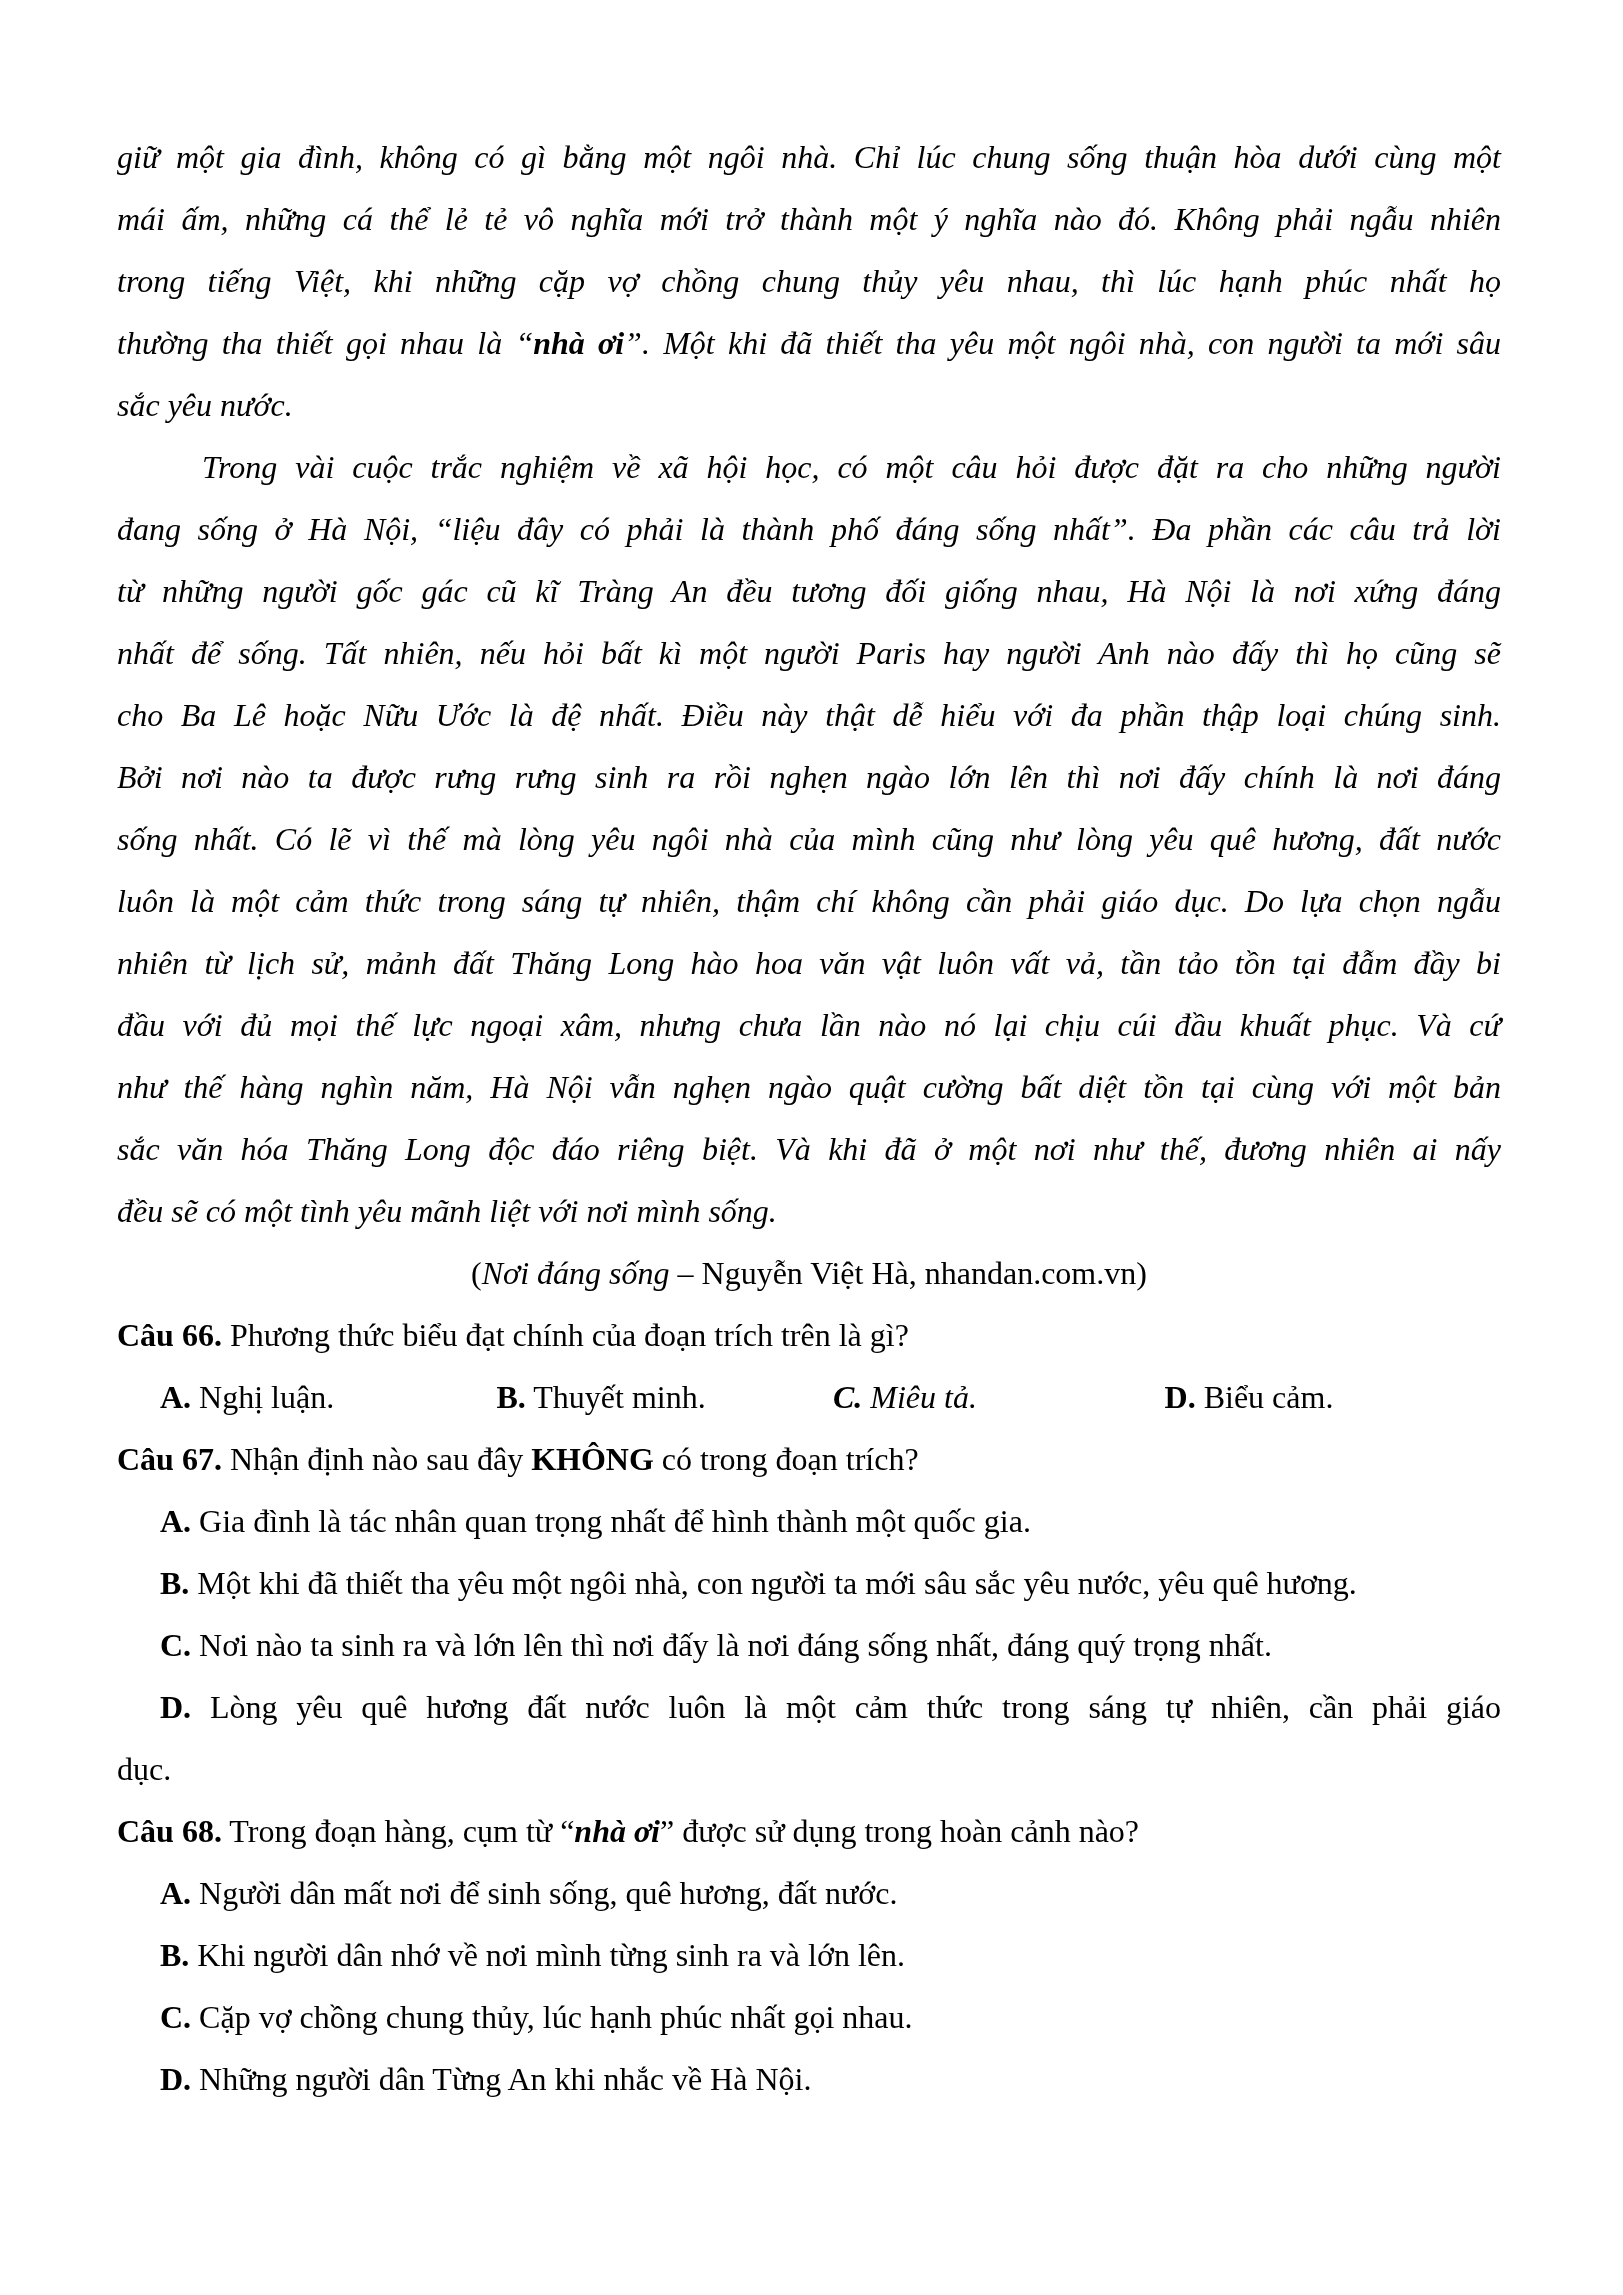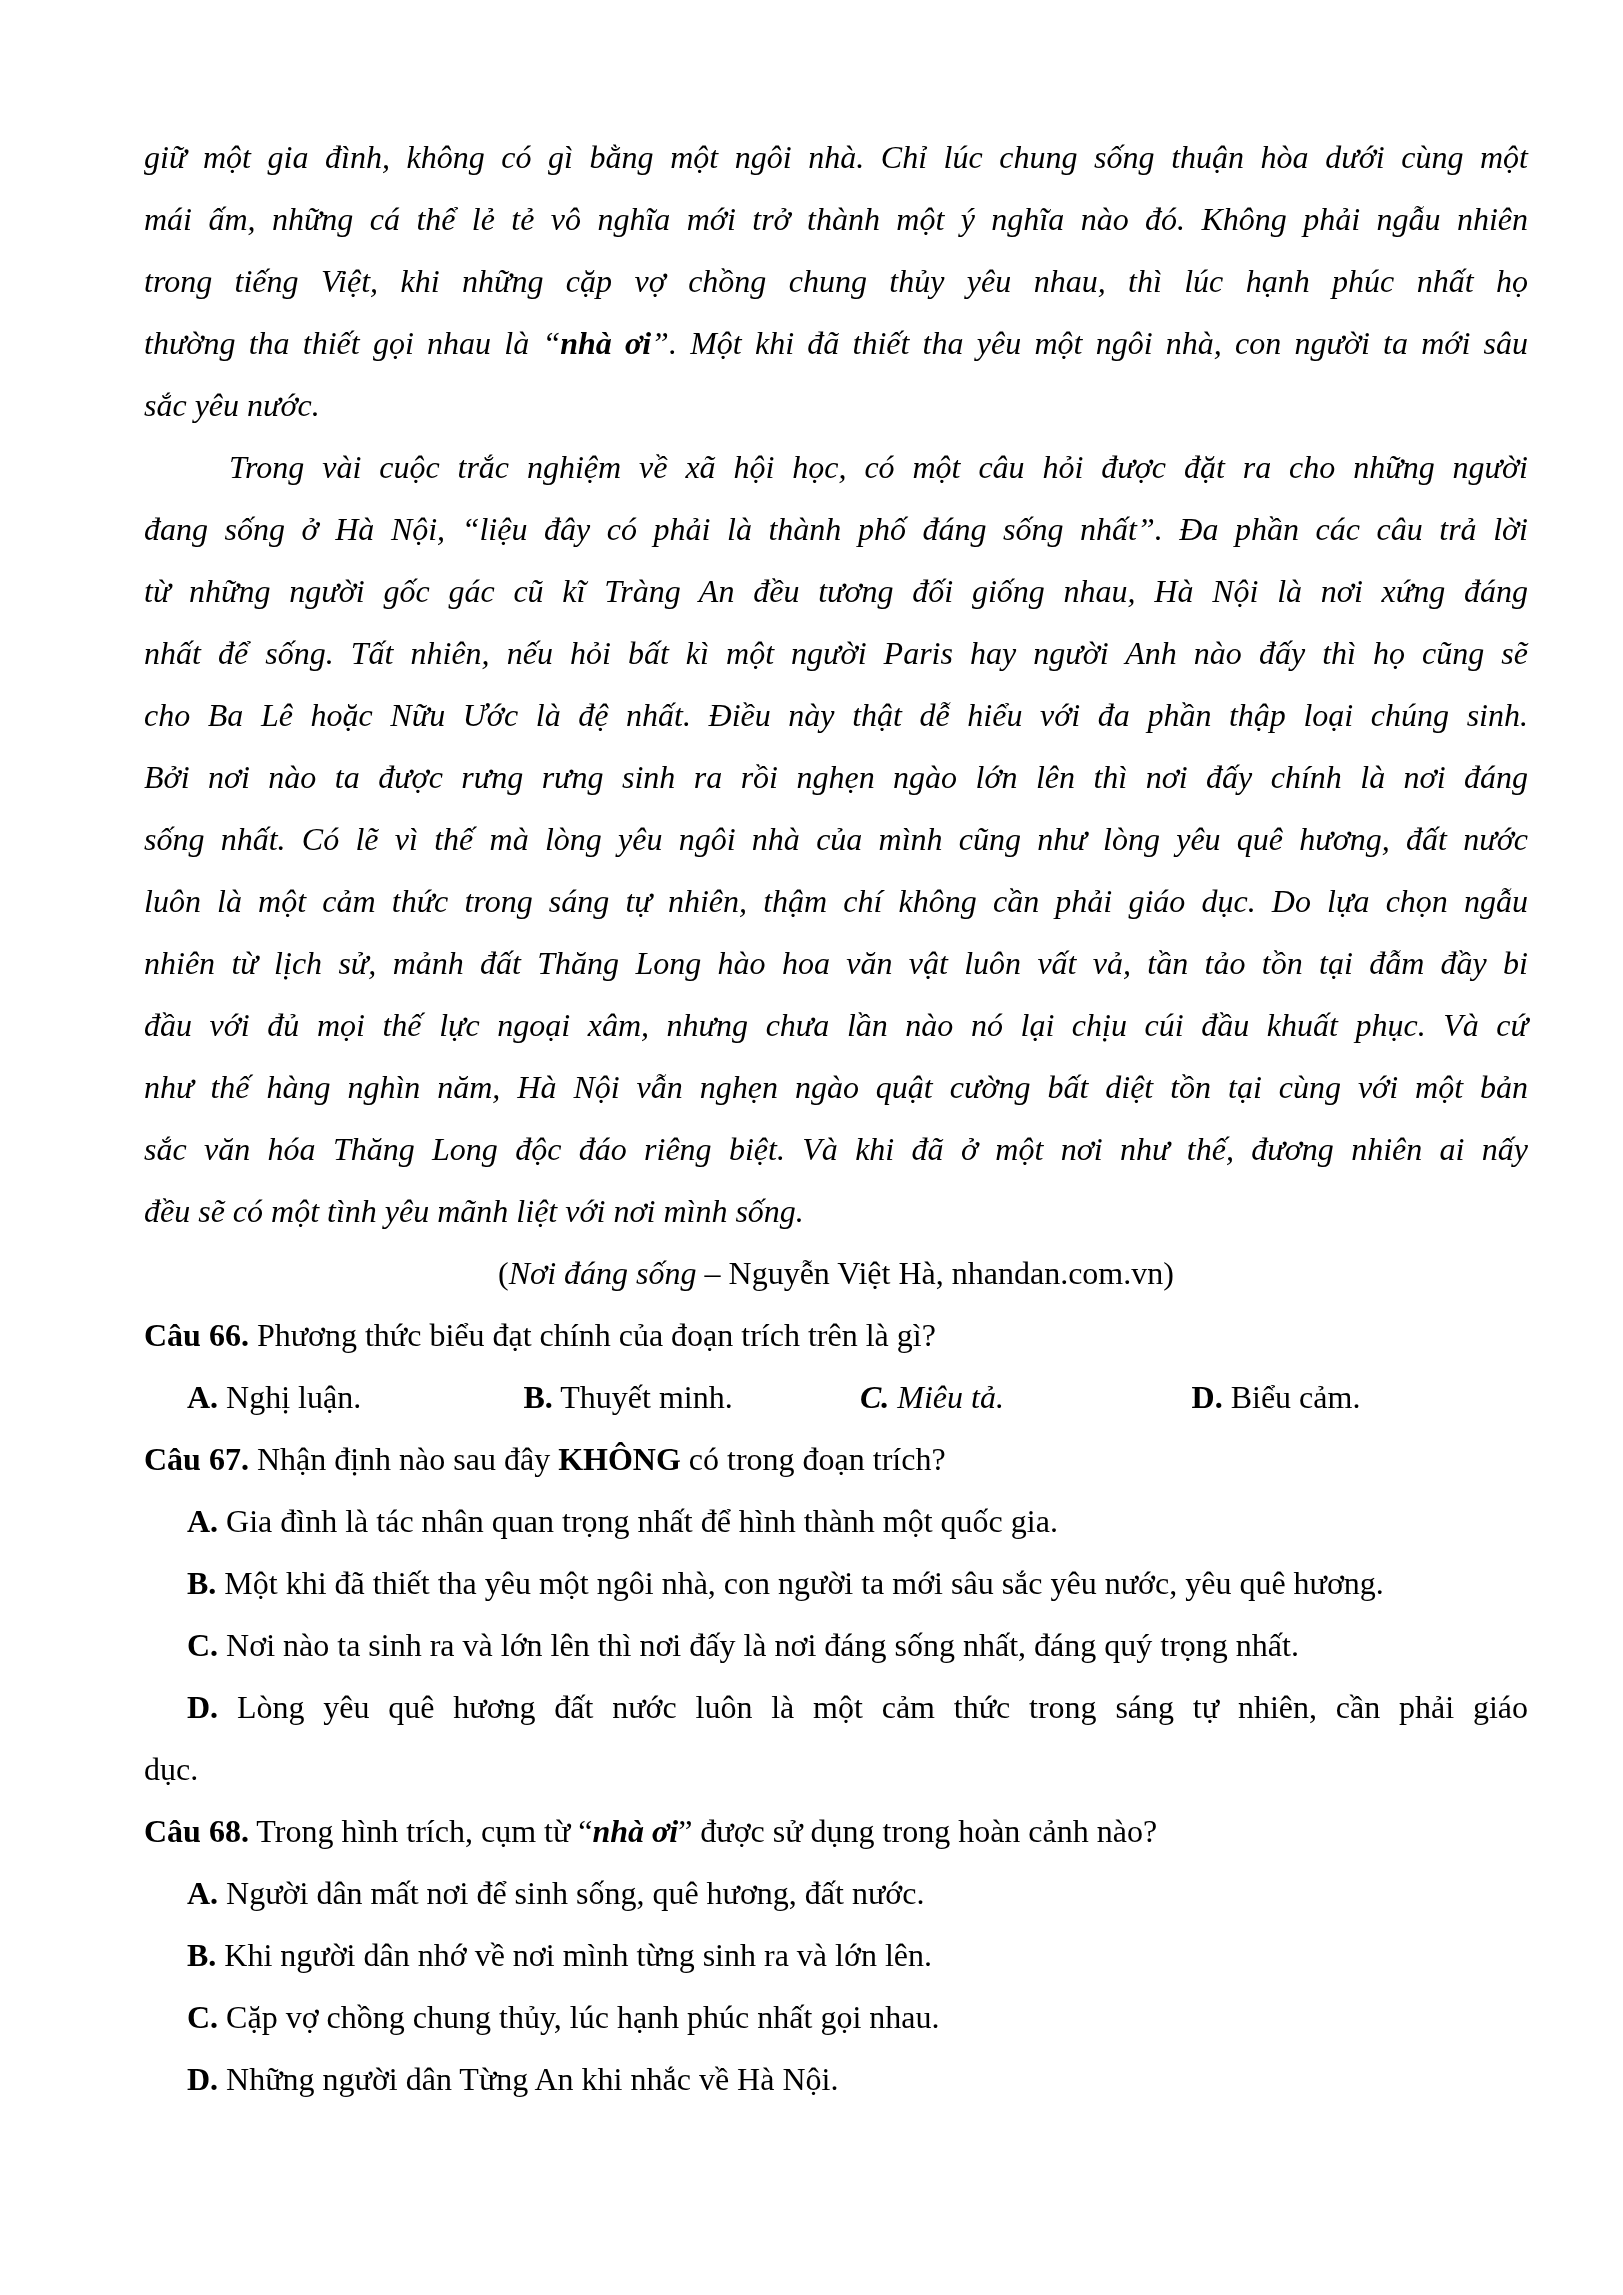--- a/index.html
+++ b/index.html
@@ -1,18 +1,18 @@
 <!DOCTYPE html>
 <html style="font-size:13.7px"><head>
 <meta charset="utf-8">
 <style>
   html, body { margin: 0; padding: 0; background: #ffffff; }
   body { width: 1623px; height: 2295px; position: relative; overflow: hidden;
          font-family: "Liberation Serif", "DejaVu Serif", serif; color: #000; }
-  .page { position: absolute; left: 144px; top: 126px; width: 1384px; }
+  .page { position: absolute; left: 117px; top: 126px; width: 1384px; }
   .line { display: block; height: 62px; line-height: 62px; font-size: 32px;
           white-space: nowrap; }
   .just { text-align: justify; text-align-last: justify; }
   .it { font-style: italic; }
   .indent { padding-left: 85px; }
   .opt-indent { padding-left: 43px; }
   .right { text-align: center; }
   b, .b { font-weight: bold; }
   .opts { display: flex; }
   .opts span.opt { display: inline-block; }
@@ -62,21 +62,21 @@
   <div>
     <span class="line"><b>Câu 67.</b><span> Nhận định nào sau đây </span><b>KHÔNG</b><span> có trong đoạn trích?</span></span>
     <span class="line opt-indent"><b>A.</b><span> Gia đình là tác nhân quan trọng nhất để hình thành một quốc gia.</span></span>
     <span class="line opt-indent"><b>B.</b><span> Một khi đã thiết tha yêu một ngôi nhà, con người ta mới sâu sắc yêu nước, yêu quê hương.</span></span>
     <span class="line opt-indent"><b>C.</b><span> Nơi nào ta sinh ra và lớn lên thì nơi đấy là nơi đáng sống nhất, đáng quý trọng nhất.</span></span>
     <span class="line opt-indent just"><b>D.</b><span> Lòng yêu quê hương đất nước luôn là một cảm thức trong sáng tự nhiên, cần phải giáo</span></span>
     <span class="line">dục.</span>
   </div>
 
   <div>
-    <span class="line"><b>Câu 68.</b><span> Trong hình trích, cụm từ “</span><b class="it">nhà ơi</b><span>” được sử dụng trong hoàn cảnh nào?</span></span>
+    <span class="line"><b>Câu 68.</b><span> Trong đoạn hàng, cụm từ “</span><b class="it">nhà ơi</b><span>” được sử dụng trong hoàn cảnh nào?</span></span>
     <span class="line opt-indent"><b>A.</b><span> Người dân mất nơi để sinh sống, quê hương, đất nước.</span></span>
     <span class="line opt-indent"><b>B.</b><span> Khi người dân nhớ về nơi mình từng sinh ra và lớn lên.</span></span>
     <span class="line opt-indent"><b>C.</b><span> Cặp vợ chồng chung thủy, lúc hạnh phúc nhất gọi nhau.</span></span>
     <span class="line opt-indent"><b>D.</b><span> Những người dân Từng An khi nhắc về Hà Nội.</span></span>
   </div>
 
 </div>
 
 
 </body></html>

